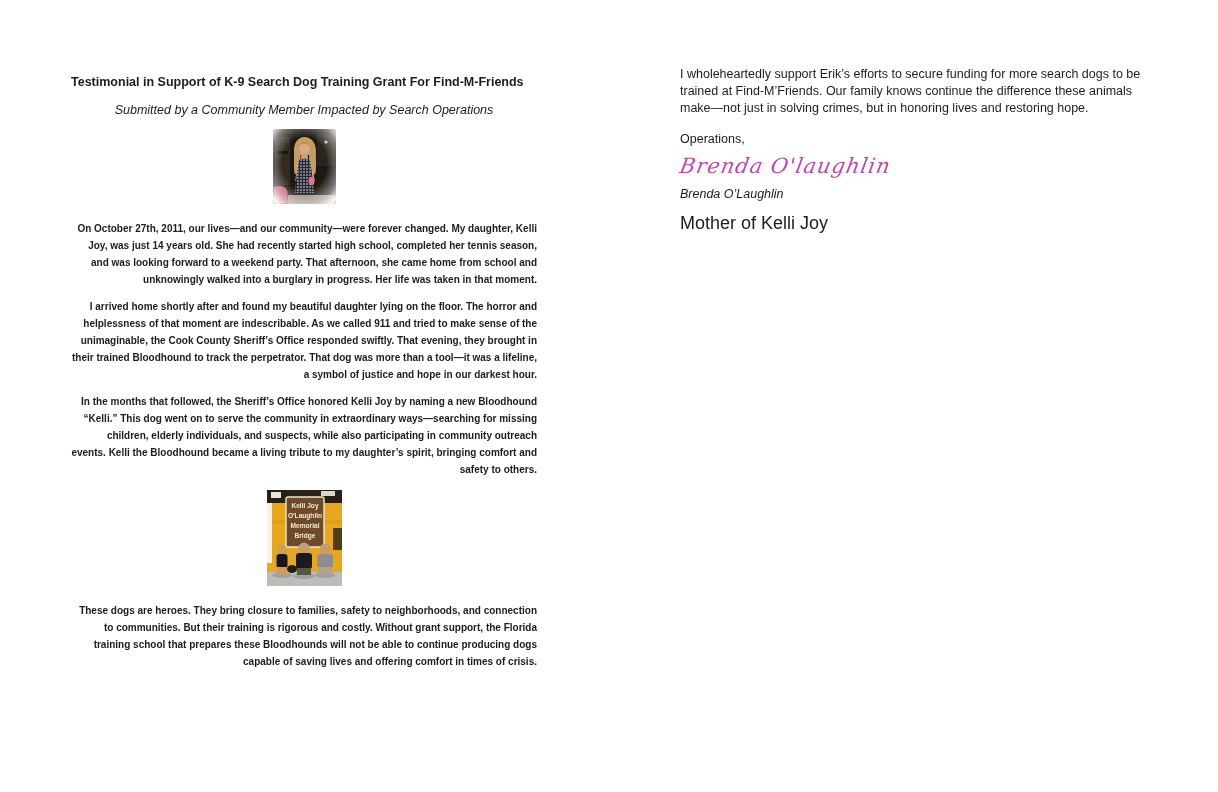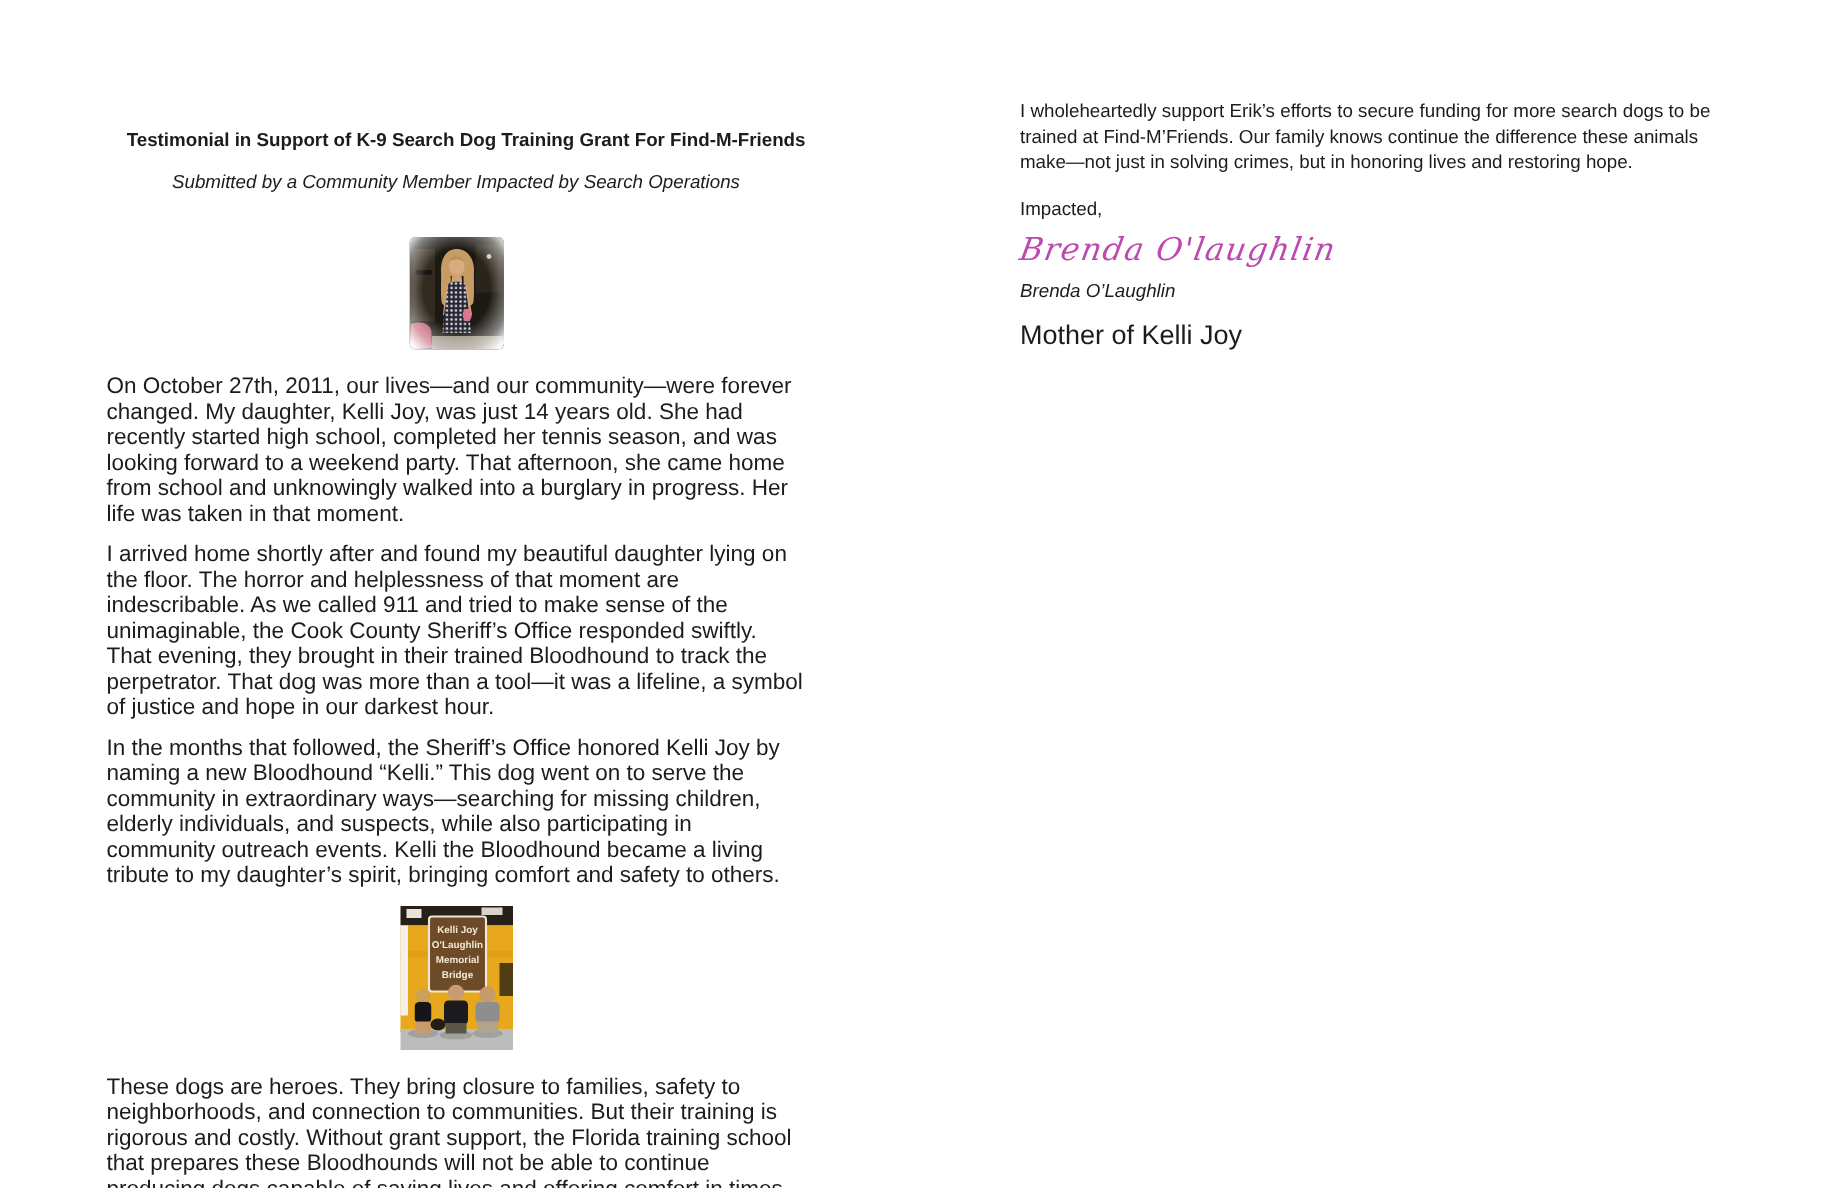--- a/index.html
+++ b/index.html
@@ -13,35 +13,36 @@
     color: #1c1c1c;
     -webkit-font-smoothing: antialiased;
   }
   .col-left {
     position: absolute; left: 71px; top: 71px; width: 466px;
   }
   .col-right {
     position: absolute; left: 680px; top: 66px; width: 467px;
   }
   h1.doc-title {
-    margin: 15px 0 13px 0;
+    margin: 4px 0 13px 0;
     font-size: 12.5px; font-weight: bold;
     line-height: 15px;
-    text-align: right; white-space: nowrap;
+    text-align: left; white-space: nowrap;
   }
   h2.doc-subtitle {
-    margin: 0 0 29px 0;
+    margin: 0 0 11px 0;
     font-size: 12.5px; font-weight: normal; font-style: italic;
     line-height: 15px;
     text-align: center; white-space: nowrap;
   }
   p.body-text {
     margin: 0 0 10px 0;
-    font-size: 15px; line-height: 17px;
-    text-align: left;
+    font-size: 10px; line-height: 17px;
+    text-align: right;
+    font-weight: bold;
   }
   figure { margin: 0; padding: 0; }
   figure.portrait-fig {
     width: 63px; height: 75px;
     margin: 0 auto 16px auto;
     display: block;
   }
   figure.bridge-fig {
     width: 79px; height: 102px;
     margin: 0 auto 12px auto;
@@ -149,17 +150,17 @@
       </g>
     </svg>
   </figure>
 
   <p class="body-text">These dogs are heroes. They bring closure to families, safety to neighborhoods, and connection to communities. But their training is rigorous and costly. Without grant support, the Florida training school that prepares these Bloodhounds will not be able to continue producing dogs capable of saving lives and offering comfort in times of crisis.</p>
 
 </div>
 
 <div class="col-right">
   <p class="closing-para">I wholeheartedly support Erik’s efforts to secure funding for more search dogs to be trained at Find-M’Friends. Our family knows continue the difference these animals make—not just in solving crimes, but in honoring lives and restoring hope.</p>
-  <p class="salutation">Impacted,</p>
+  <p class="salutation">Operations,</p>
   <div class="signature-script" style="color: rgb(189, 72, 176);">Brenda O'laughlin</div>
   <p class="signatory-name">Brenda O’Laughlin</p>
   <p class="signatory-role">Mother of Kelli Joy</p>
 </div>
 
 </body></html>

